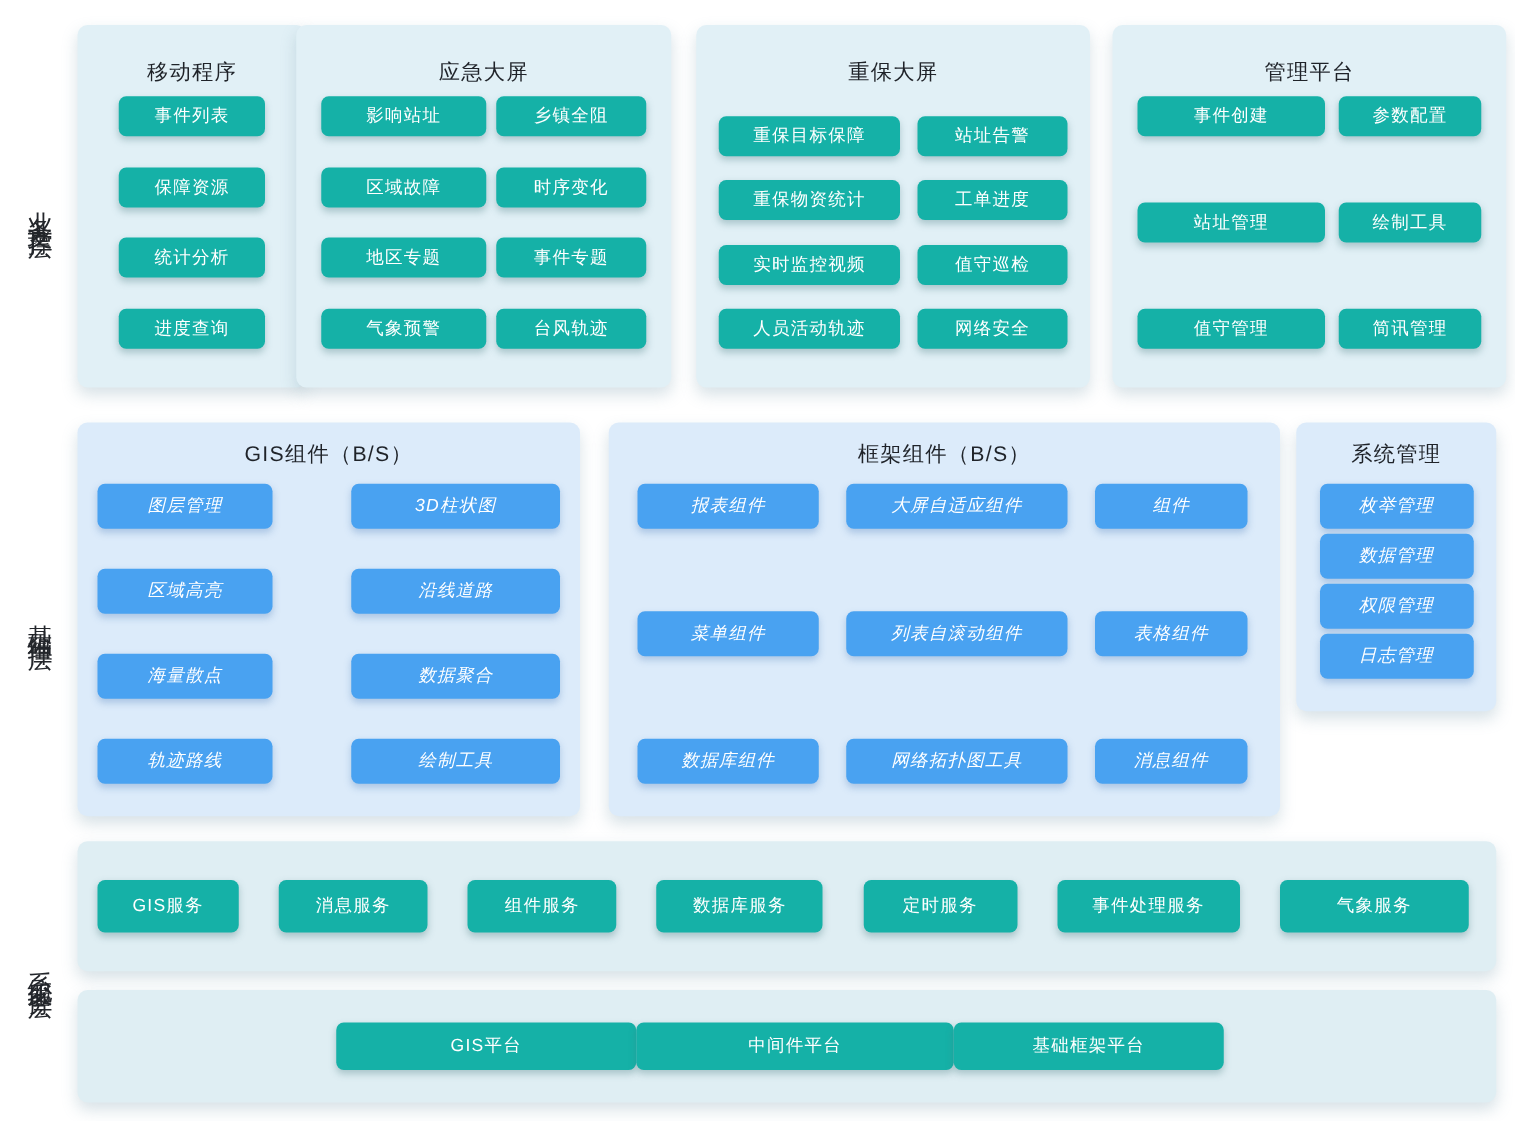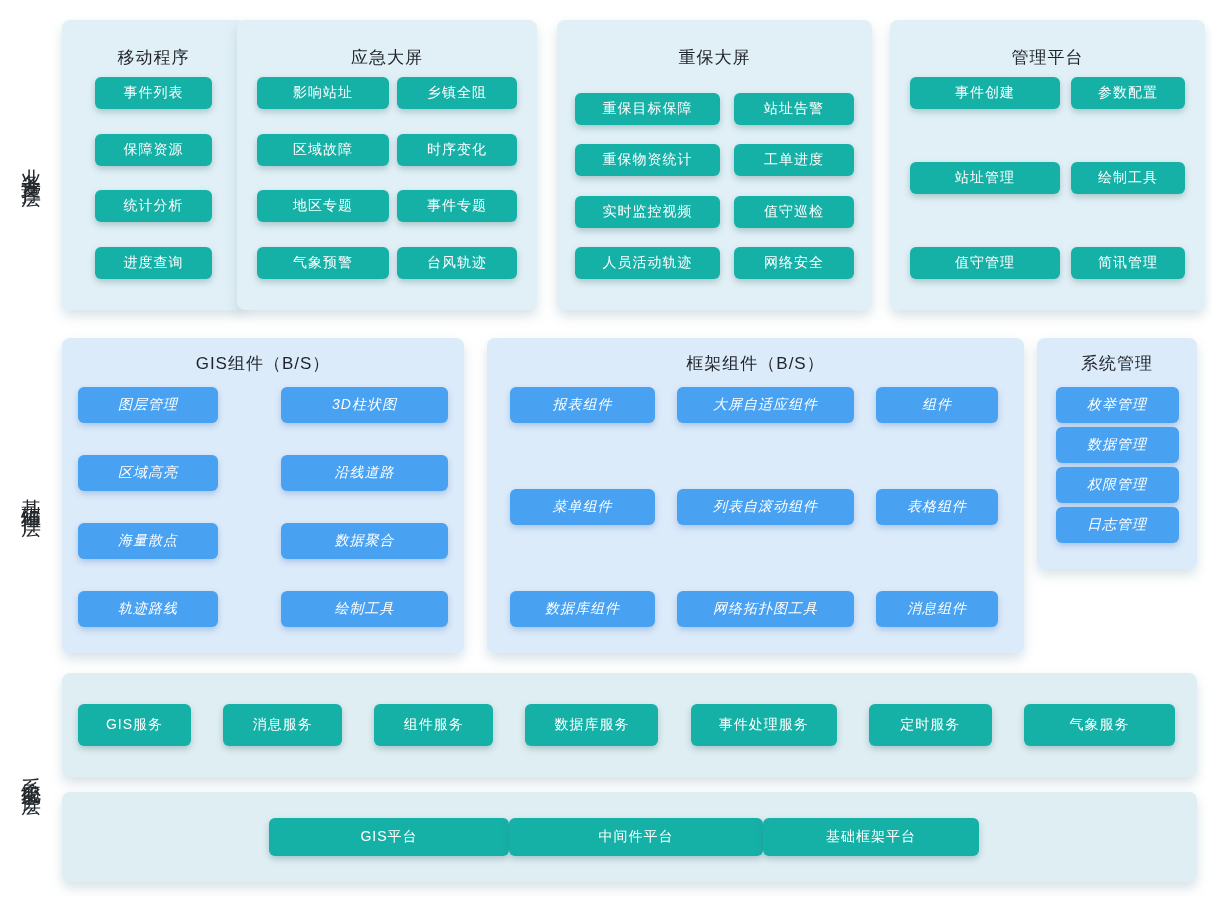--- a/index.html
+++ b/index.html
@@ -194,22 +194,22 @@
       <div class="chip blue">日志管理</div>
     </div>
   </section>
 
   <section class="panel panel-bottom p-services">
     <div class="row-flex">
       <div class="chip teal w139">GIS服务</div>
       <div class="chip teal w119">消息服务</div>
       <div class="chip teal w119">组件服务</div>
       <div class="chip teal w133">数据库服务</div>
+      <div class="chip teal w123">定时服务</div>
       <div class="chip teal w146">事件处理服务</div>
-      <div class="chip teal w123">定时服务</div>
       <div class="chip teal w151">气象服务</div>
     </div>
   </section>
 
   <section class="panel panel-bottom p-platforms">
     <div class="row-flex">
       <div class="chip teal w240">GIS平台</div>
       <div class="chip teal w230">中间件平台</div>
       <div class="chip teal w216">基础框架平台</div>
     </div>

